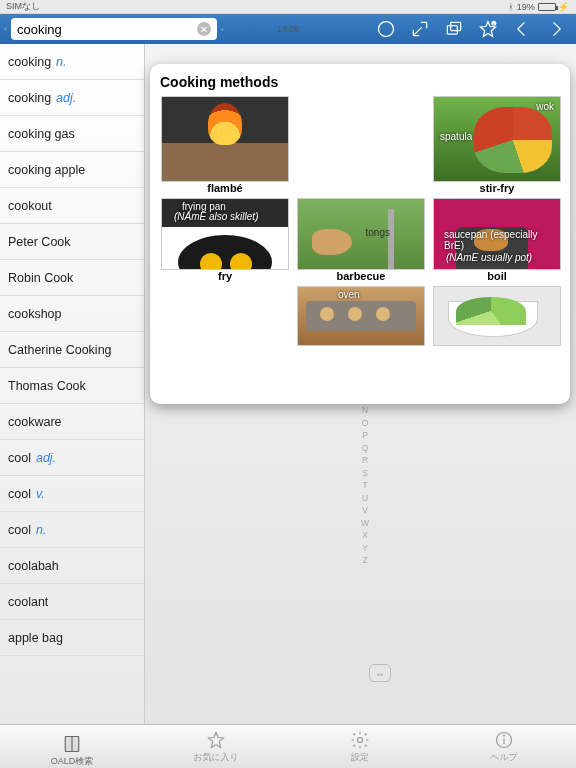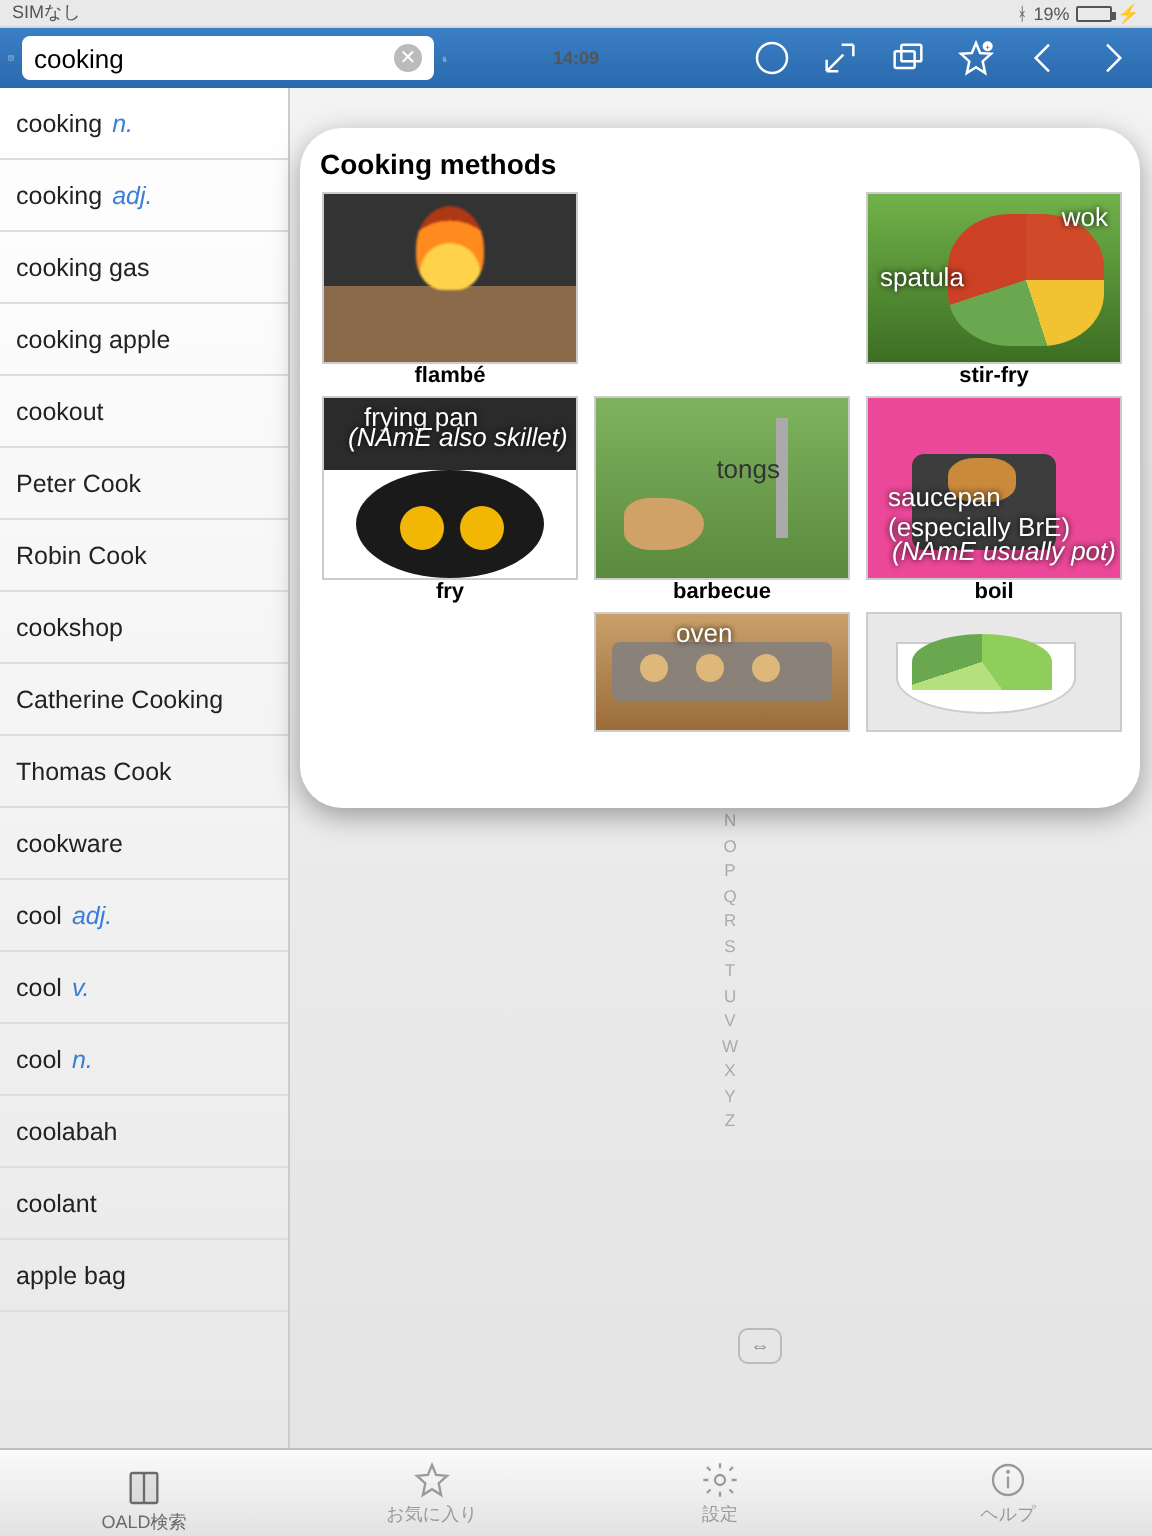--- a/index.html
+++ b/index.html
@@ -2,21 +2,21 @@
 <html><head>
 <meta charset="utf-8">
 <style>
 * { box-sizing: border-box; margin: 0; padding: 0; }
 html, body { width: 576px; height: 768px; overflow: hidden; font-family: -apple-system, "Helvetica Neue", Arial, sans-serif; }
 body { display: flex; flex-direction: column; background: #f7f7f7; }
 
 
 .status-bar { height: 14px; background: #e9e9e9; font-size: 9px; color: #555; display: flex; align-items: center; padding: 0 6px; justify-content: space-between; border-bottom: 1px solid #d8d8d8; }
 .status-right { display: flex; align-items: center; gap: 3px; }
-.status-center { position: absolute; left: 50%; transform: translateX(-50%); font-weight: 700; margin-top: 44px; }
+.status-center { position: absolute; left: 50%; transform: translateX(-50%); font-weight: 400; margin-top: 44px; }
 .batt { width: 18px; height: 8px; border: 1px solid #555; border-radius: 1px; position: relative; }
 .batt::after { content:''; position:absolute; right:-3px; top:2px; width:2px; height:4px; background:#555; }
 .batt-fill { height:100%; width:19%; background:#4cd964; }
 
 
 .toolbar { height: 30px; background: linear-gradient(#3b7fc4,#2a69ad); display: flex; align-items: center; }
 .toolbar-left { width: 228px; display: flex; align-items: center; padding: 0 4px; gap: 4px; }
 .toolbar-right { flex: 1; display: flex; align-items: center; justify-content: flex-end; gap: 14px; padding: 0 10px; }
 .dict-icon { width: 22px; height: 18px; fill: #fff; }
 .toolbar-right svg { width: 20px; height: 20px; fill: none; stroke: #fff; stroke-width: 1.5; }
@@ -30,43 +30,43 @@
 
 
 .sidebar { width: 145px; background: linear-gradient(#ffffff,#e8e8e8); border-right: 1px solid #ccc; overflow: hidden; }
 .side-item { height: 36px; display: flex; align-items: center; padding: 0 8px; border-bottom: 1px solid #ddd; font-size: 12.5px; color: #222; white-space: nowrap; overflow:hidden; gap:5px; }
 .pos { color: #3a7fd5; font-style: italic; }
 
 
 .content { flex: 1; position: relative; background: linear-gradient(#f3f3f3,#e4e4e4); }
 
 
-.popover { position: absolute; left: 150px; top: 20px; width: 420px; height: 340px; background: #fff; border-radius: 21px; box-shadow: 0 4px 14px rgba(0,0,0,0.35); padding: 10px 8px 4px 10px; }
+.popover { position: absolute; left: 150px; top: 20px; width: 420px; height: 340px; background: #fff; border-radius: 10px; box-shadow: 0 4px 14px rgba(0,0,0,0.35); padding: 10px 8px 4px 10px; }
 .popover::before { content:''; position:absolute; top:-8px; left:220px; border:8px solid transparent; border-bottom-color:#fff; }
 .popover h3 { font-size: 14px; font-weight: 700; margin-bottom: 6px; }
 .grid { display: grid; grid-template-columns: 1fr 1fr 1fr; gap: 4px 6px; }
 .cell { display:flex; flex-direction:column; align-items:center; font-size:11px; font-weight:700; }
 .img { width: 128px; height: 86px; border:1px solid #ccc; display:flex; align-items:center; justify-content:center; overflow:hidden; position:relative; }
-.row2 .img { height: 92px; }
+.row2 .img { height: 72px; }
 .row3 .img { height: 60px; }
-.img .overlay-label { position:absolute; color:#fff; font-size:13px; font-weight:400; text-shadow:0 0 3px #000; }
+.img .overlay-label { position:absolute; color:#fff; font-size:10px; font-weight:400; text-shadow:0 0 3px #000; }
 
 
 .flambe { background: linear-gradient(#333 0 55%, #8a6a4a 55% 100%); }
 .flambe .flame { position:absolute; top:6px; left:50%; transform:translateX(-50%); width:34px; height:42px; background: radial-gradient(circle at 50% 80%, #ffd24a 0 40%, #ff8a1e 40% 70%, rgba(255,60,0,0.6) 70% 100%); border-radius:50% 50% 40% 40%; filter: blur(0.5px);}
 .stirfry { background: linear-gradient(#71b24a,#3c6e23); }
 .stirfry .veg { position:absolute; inset:10px 8px 8px 40px; background: conic-gradient(#d04a2a 0 25%, #f1c232 25% 45%, #6aa84f 45% 70%, #cc4125 70% 100%); border-radius:40%; }
 .fry { background: linear-gradient(#2b2b2b 0 40%, #fff 40% 100%); }
 .fry .pan { position:absolute; left:50%; top:36px; transform:translateX(-50%); width:94px; height:54px; background:#1a1a1a; border-radius:50%; }
 .fry .yolk { width:22px; height:22px; background:#f2b705; border-radius:50%; position:absolute; top:54px; }
 .fry .y1{left:38px;} .fry .y2{left:68px;}
 .barbecue { background: linear-gradient(#7eb35e,#5a8a3d); }
 .barbecue .leg { position:absolute; left:14px; bottom:14px; width:40px; height:26px; background:#d0a268; border-radius:40% 60% 60% 40%; }
 .barbecue .tongs { position:absolute; right:30px; top:10px; width:6px; height:60px; background:#aaa; }
-.boil { background: #ec4899; }
+.boil { background: #be185d; }
 .boil .pot { position:absolute; left:22px; top:28px; width:72px; height:48px; background:#3d3d3d; border-radius:6px; }
 .boil .food { position:absolute; left:40px; top:30px; width:34px; height:22px; background:#c98a3c; border-radius:40%; }
 .bake { background: linear-gradient(#caa06a,#9a6c3a); }
 .bake .tray { position:absolute; inset:14px 8px; background:#8a8278; border-radius:4px; }
 .bake .cookie { width:14px; height:14px; background:#deb77a; border-radius:50%; position:absolute; }
 .bake .c1{top:20px;left:22px;} .bake .c2{top:20px;left:50px;} .bake .c3{top:20px;left:78px;}
 .steam { background:#e8e8e8; }
 .steam .bowl { position:absolute; left:14px; bottom:8px; width:90px; height:36px; background:#fff; border:1px solid #ccc; border-radius:0 0 50% 50%; }
 .steam .veg { position:absolute; left:22px; bottom:20px; width:70px; height:28px; background: conic-gradient(#8fce5a 0 40%, #b4e07d 40% 70%, #6aa84f 70% 100%); border-radius:50% 50% 0 0;}
 

